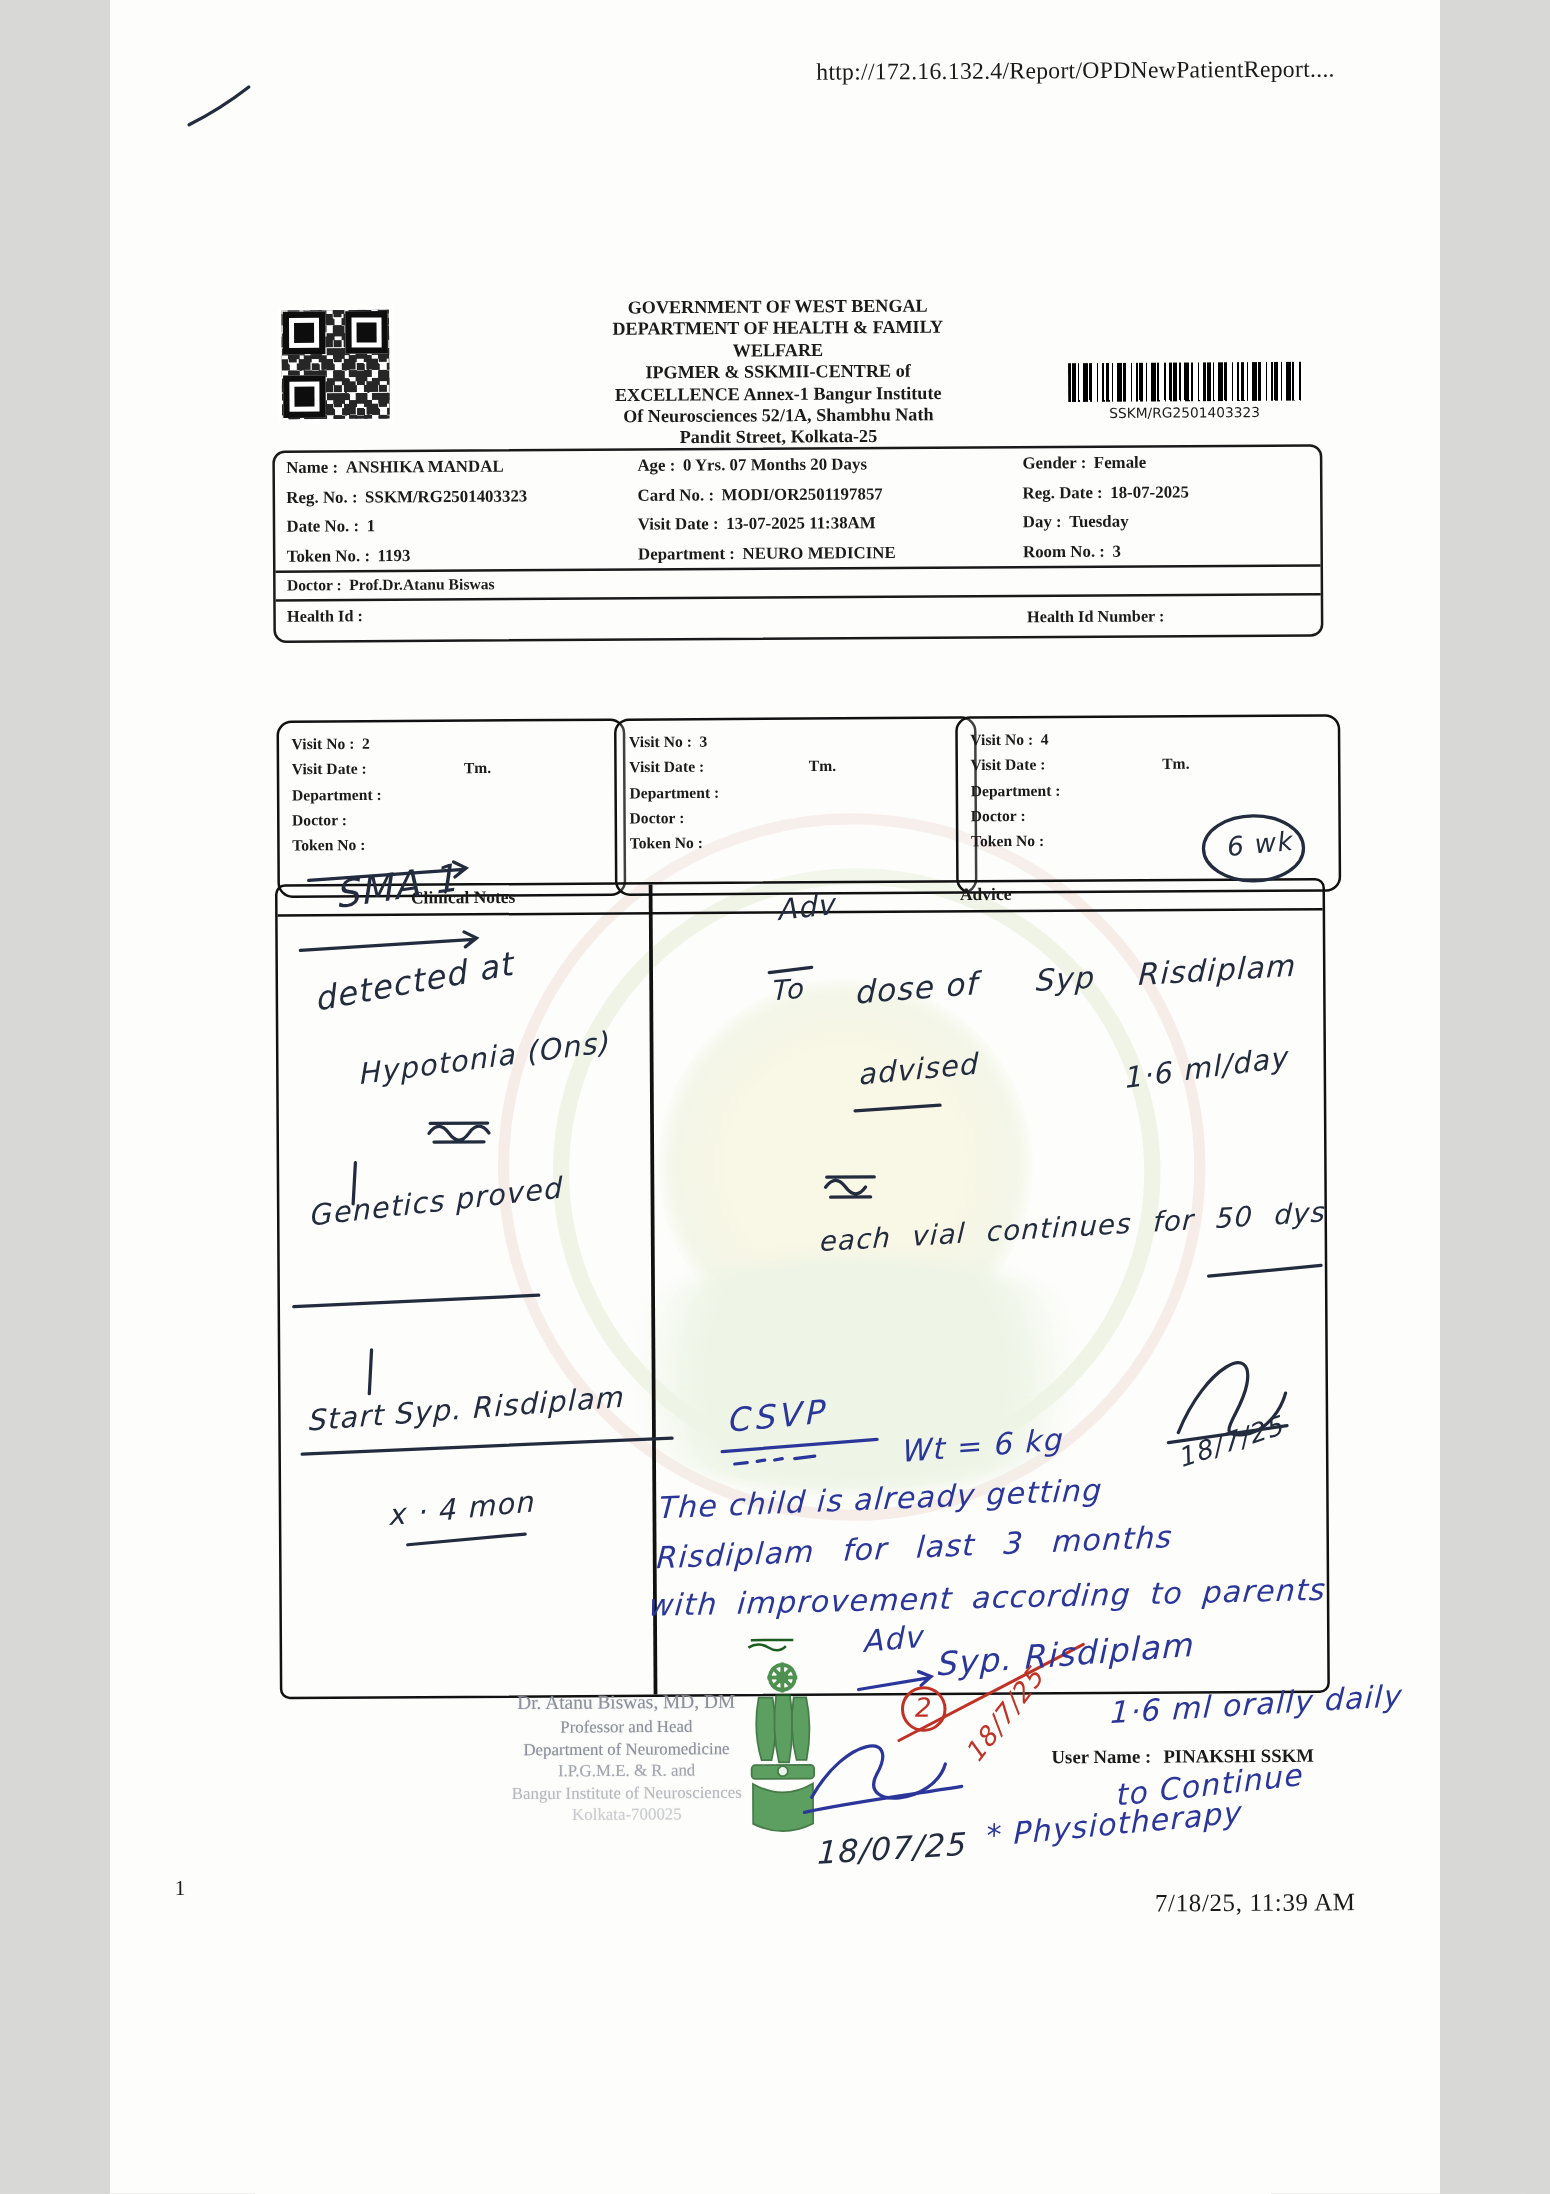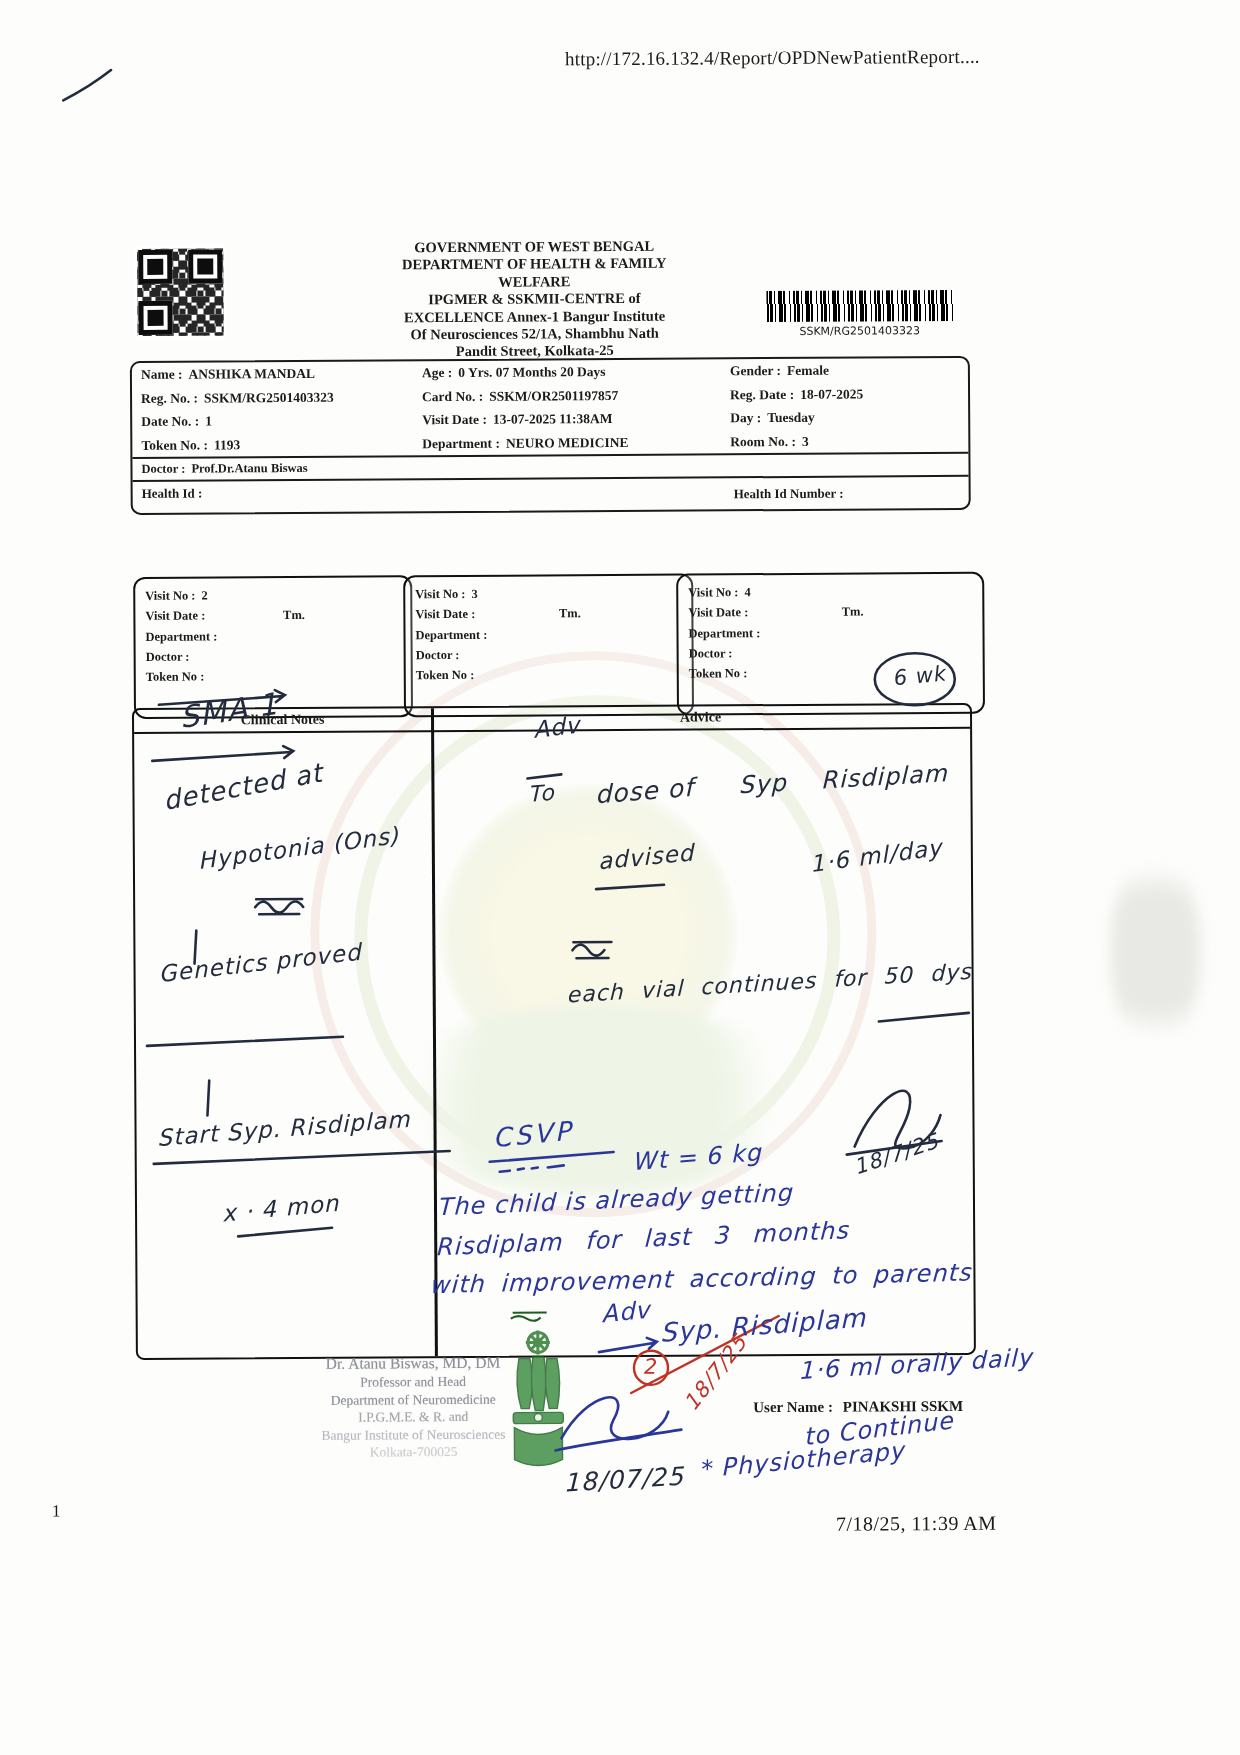--- a/index.html
+++ b/index.html
@@ -1,16 +1,16 @@
 <!DOCTYPE html>
 <html><head>
 <meta charset="utf-8">
 <style>
   html,body{margin:0;padding:0;background:#d8d8d6;}
-  .page{position:relative;width:1240px;height:1755px;margin:0 auto;overflow:hidden;
+  .page{position:relative;width:1064px;height:1755px;margin:0 auto;overflow:hidden;
         background:linear-gradient(90deg,#fdfdfb 0 88%,#f4f4f1 96%,#ececе9 100%),#fdfdfb;
         background-color:#fdfdfb;
         font-family:"Liberation Serif",serif;color:#1b1b1b;}
   .doc{position:absolute;inset:0;transform:rotate(-0.35deg);}
   
   .wm{position:absolute;left:310px;top:645px;width:560px;height:580px;opacity:.5;pointer-events:none;}
   .wm .r1{position:absolute;left:0;top:6px;width:548px;height:548px;border:9px solid #f0ddd6;border-radius:50%;}
   .wm .r2{position:absolute;left:44px;top:50px;width:460px;height:460px;border:13px solid #e2ecd4;border-radius:50%;}
   .wm .c1{position:absolute;left:128px;top:138px;width:300px;height:300px;border-radius:50%;
           background:radial-gradient(circle,#f6f2d2 0 45%,#eaf0d6 65%,transparent 72%);}
@@ -117,21 +117,21 @@
     <div class="barcode-num">SSKM/RG2501403323</div>
 
     <div class="pbox">
       <div class="prow">
         <div><span class="lab">Name :</span><span>ANSHIKA MANDAL</span></div>
         <div><span class="lab">Age :</span><span>0 Yrs. 07 Months 20 Days</span></div>
         <div><span class="lab">Gender :</span><span>Female</span></div>
       </div>
       <div class="prow">
         <div><span class="lab">Reg. No. :</span><span>SSKM/RG2501403323</span></div>
-        <div><span class="lab">Card No. :</span><span>SSKM/OR2501197857</span></div>
+        <div><span class="lab">Card No. :</span><span>MODI/OR2501197857</span></div>
         <div><span class="lab">Reg. Date :</span><span>18-07-2025</span></div>
       </div>
       <div class="prow">
         <div><span class="lab">Date No. :</span><span>1</span></div>
         <div><span class="lab">Visit Date :</span><span>13-07-2025 11:38AM</span></div>
         <div><span class="lab">Day :</span><span>Tuesday</span></div>
       </div>
       <div class="prow">
         <div><span class="lab">Token No. :</span><span>1193</span></div>
         <div><span class="lab">Department :</span><span>NEURO MEDICINE</span></div>

